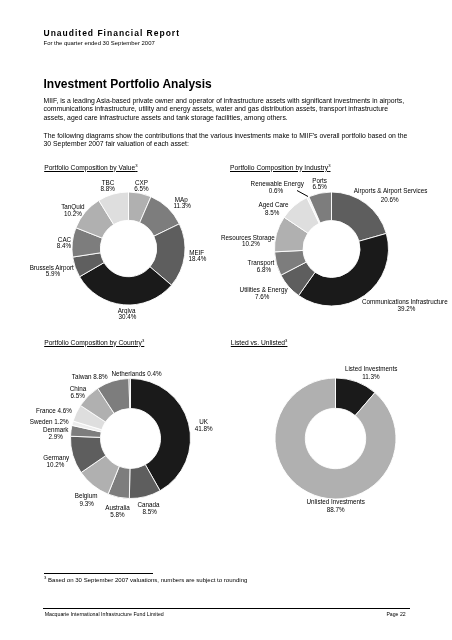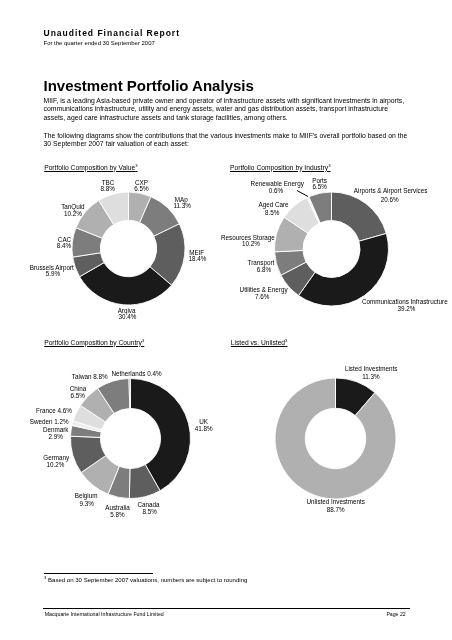--- a/index.html
+++ b/index.html
@@ -4,21 +4,21 @@
 <title>Unaudited Financial Report</title>
 <style>
   html,body{margin:0;padding:0;background:#fff;}
   body{width:452px;height:640px;font-family:"Liberation Sans",sans-serif;color:#000;overflow:hidden;
        -webkit-font-smoothing:antialiased;}
   .page{position:relative;width:452px;height:640px;background:#fff;padding-left:38px;}
 
   .hdr-title{position:absolute;left:43.5px;top:28.2px;font-size:8.5px;font-weight:bold;letter-spacing:1px;}
   .hdr-sub{position:absolute;left:43.5px;top:39.8px;font-size:5.95px;}
 
-  .sec-heading{position:absolute;left:43.5px;top:76.8px;font-size:15px;font-weight:bold;}
+  .sec-heading{position:absolute;left:43.5px;top:76.8px;font-size:12px;font-weight:bold;}
 
   .para{position:absolute;left:43.5px;font-size:6.85px;line-height:8.4px;width:368px;text-align:left;}
   #para1{top:97px;}
   #para2{top:131.5px;}
 
   .chart-title{position:absolute;font-size:6.7px;text-decoration:underline;white-space:nowrap;}
   #t1{left:44.2px;top:163.5px;}
   #t2{left:230px;top:163.5px;}
   #t3{left:44.2px;top:338.6px;}
   #t4{left:230.8px;top:338.6px;}

